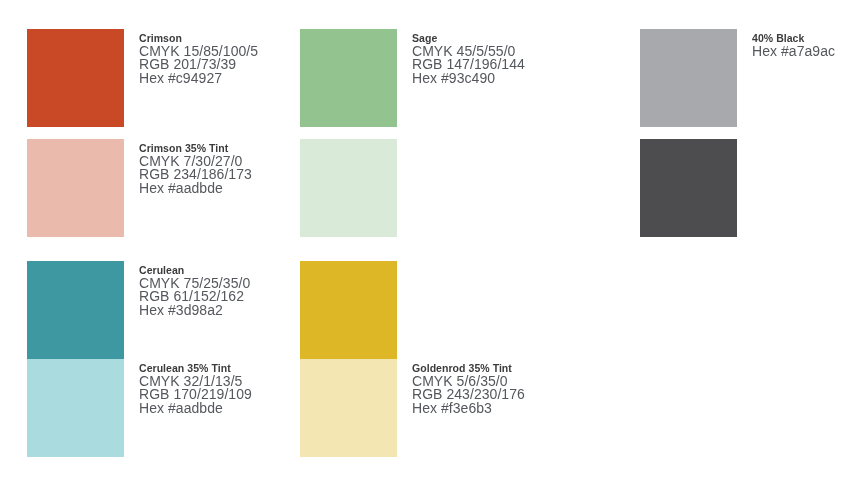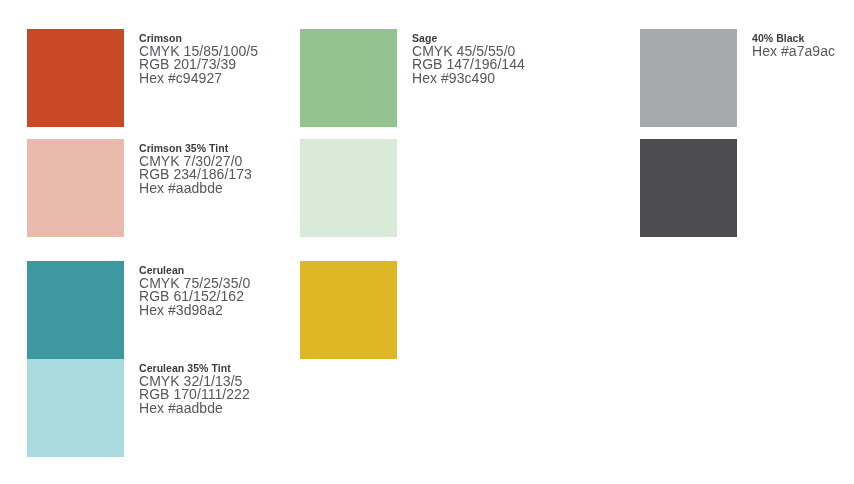--- a/index.html
+++ b/index.html
@@ -91,21 +91,21 @@
       <div class="swatch-spec">RGB 61/152/162</div>
       <div class="swatch-spec">Hex #3d98a2</div>
     </div>
   </div>
 
   <div class="swatch-entry col-1 row-4">
     <div class="swatch-chip" style="background:#aadbde"></div>
     <div class="swatch-text">
       <div class="swatch-name">Cerulean 35% Tint</div>
       <div class="swatch-spec">CMYK 32/1/13/5</div>
-      <div class="swatch-spec">RGB 170/111/222</div>
+      <div class="swatch-spec">RGB 170/219/109</div>
       <div class="swatch-spec">Hex #aadbde</div>
     </div>
   </div>
 
   <div class="swatch-entry col-2 row-1">
     <div class="swatch-chip" style="background:#93c490"></div>
     <div class="swatch-text">
       <div class="swatch-name">Sage</div>
       <div class="swatch-spec">CMYK 45/5/55/0</div>
       <div class="swatch-spec">RGB 147/196/144</div>
@@ -114,20 +114,29 @@
   </div>
 
   <div class="swatch-entry col-2 row-2">
     <div class="swatch-chip" style="background:#d9ead8"></div>
   </div>
 
   <div class="swatch-entry col-2 row-3">
     <div class="swatch-chip" style="background:#ddb726"></div>
   </div>
 
+  <div class="swatch-entry col-2 row-4">
+    <div class="swatch-chip" style="background:#f3e6b3"></div>
+    <div class="swatch-text">
+      <div class="swatch-name">Goldenrod 35% Tint</div>
+      <div class="swatch-spec">CMYK 5/6/35/0</div>
+      <div class="swatch-spec">RGB 243/230/176</div>
+      <div class="swatch-spec">Hex #f3e6b3</div>
+    </div>
+  </div>
 
   <div class="swatch-entry col-3 row-1">
     <div class="swatch-chip" style="background:#a7a9ac"></div>
     <div class="swatch-text">
       <div class="swatch-name">40% Black</div>
       <div class="swatch-spec">Hex #a7a9ac</div>
     </div>
   </div>
 
   <div class="swatch-entry col-3 row-2">

